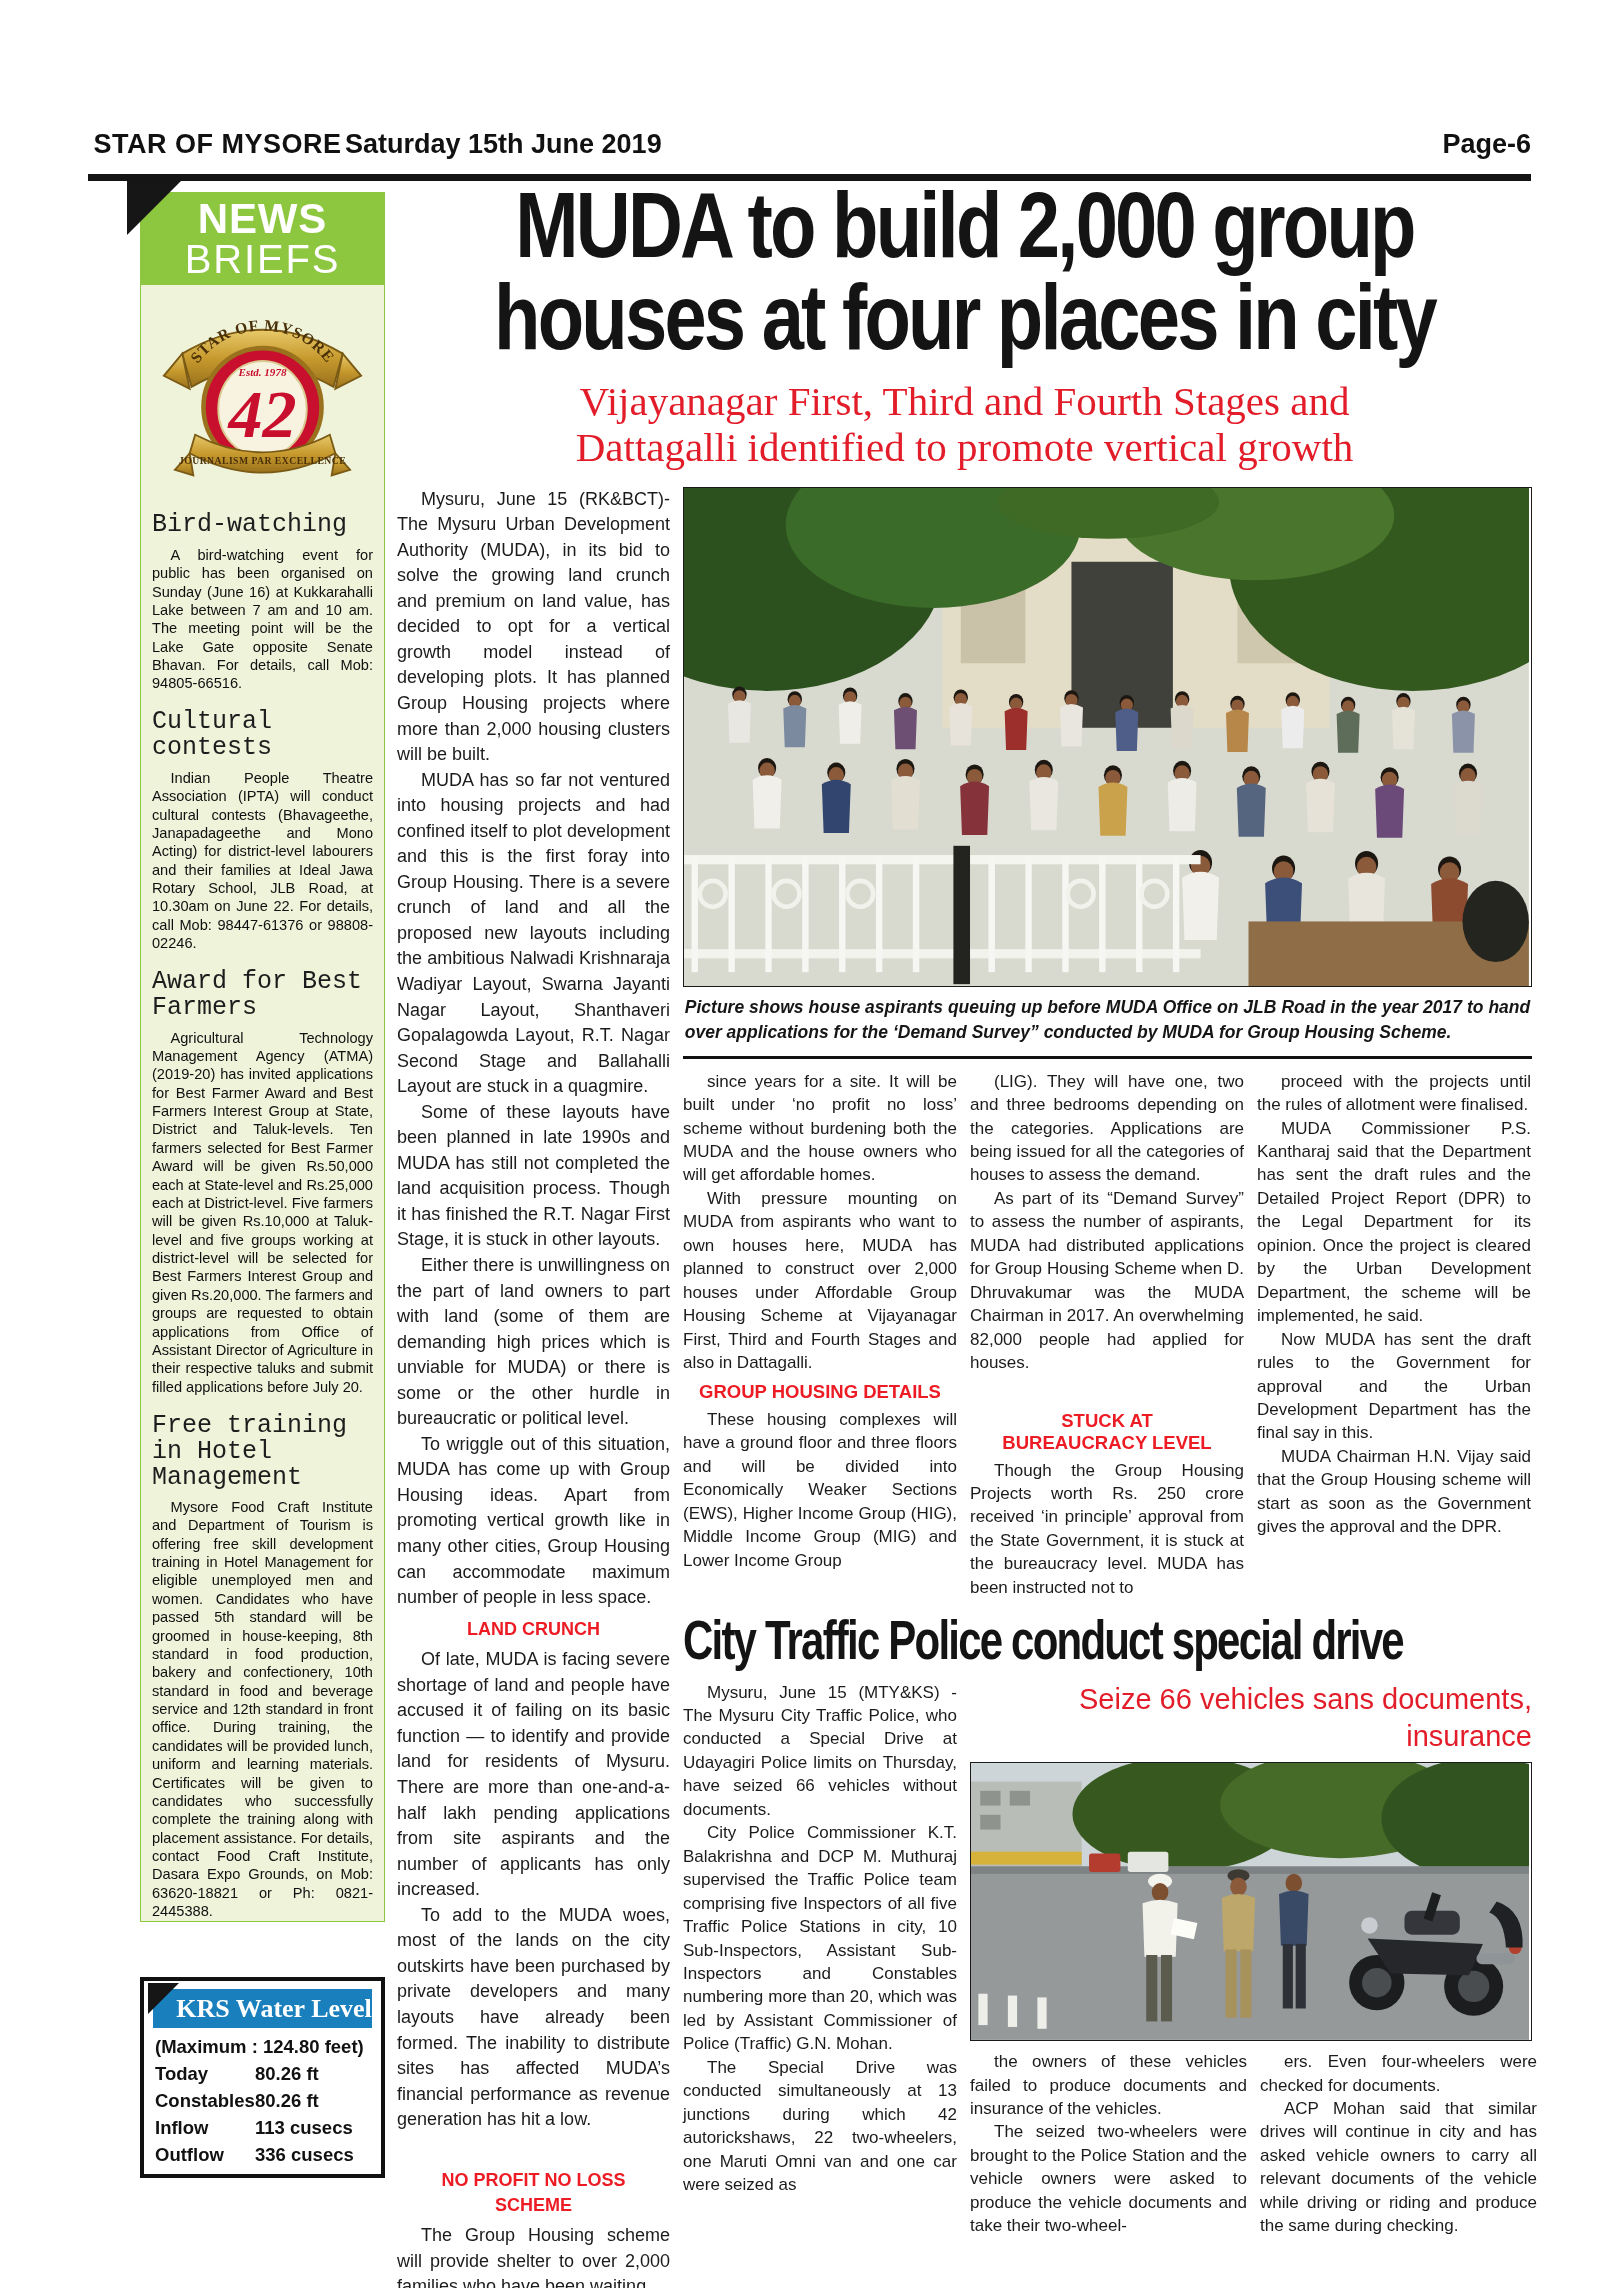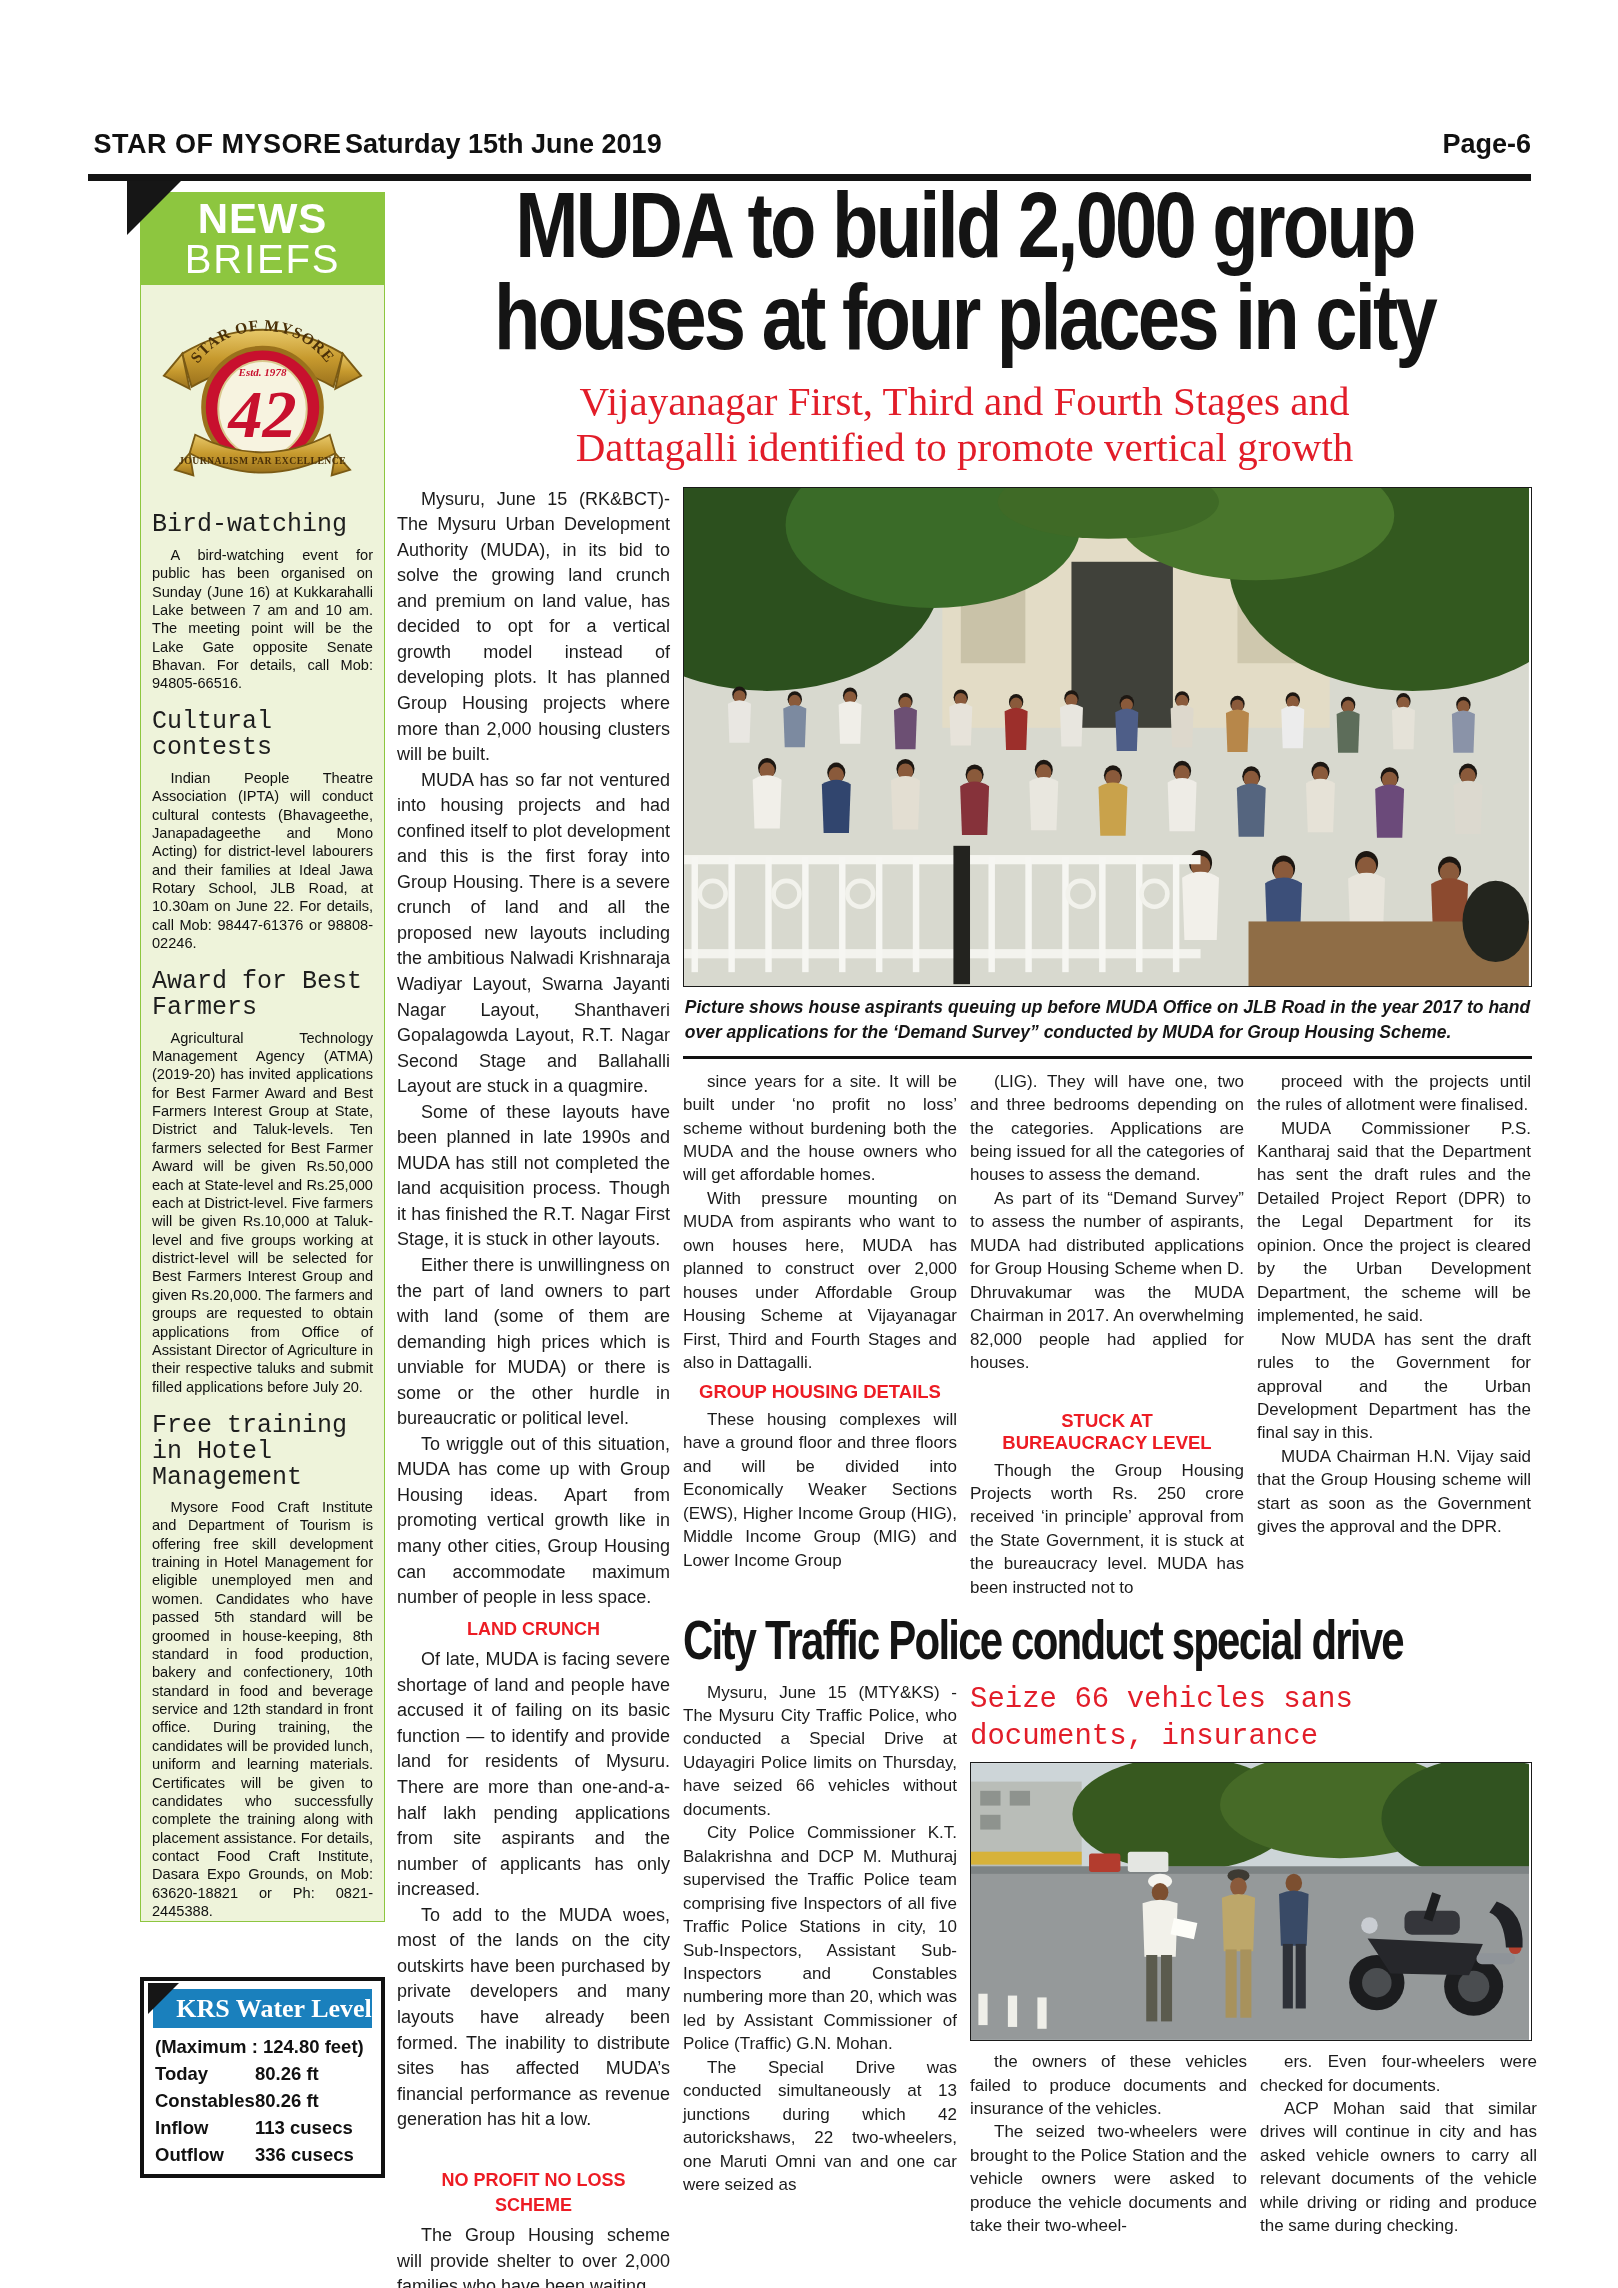--- a/index.html
+++ b/index.html
@@ -49,21 +49,21 @@
 
   .photo-frame{border:1.8px solid #1a1a1a;font-size:0;line-height:0;}
   .caption{padding:8.3px 1.8px 10px;border-bottom:3.7px solid #111;font-weight:bold;font-style:italic;font-size:17.5px;line-height:1.45;text-align:justify;color:#161616;}
   .threecol{display:flex;gap:13px;margin-top:11px;}
 
   .traffic{margin-top:14.8px;}
   .t-hl{height:61px;}
   .t-hl span{display:inline-block;font-weight:bold;font-size:42px;letter-spacing:-1.8px;line-height:44px;color:#141414;transform:scaleY(1.3);transform-origin:0 10%;white-space:nowrap;}
   .traffic-row{display:flex;gap:13px;margin-top:5.5px;}
   .t-right{flex:1;min-width:0;}
-  .t-deck{text-align:left;font-family:Liberation Mono, monospace;font-size:29px;line-height:37px;color:#e21d29;margin:0 0 7.4px;}
+  .t-deck{text-align:right;font-family:Liberation Sans, sans-serif;font-size:29px;line-height:37px;color:#e21d29;margin:0 0 7.4px;}
   .t-twocol{display:flex;gap:13px;margin-top:9.2px;}
   .t-twocol .col{width:277px;}
 </style>
 </head>
 <body>
 
 <div class="page">
 
   <div class="masthead">
     <span class="mh-title">STAR OF MYSORE</span>

